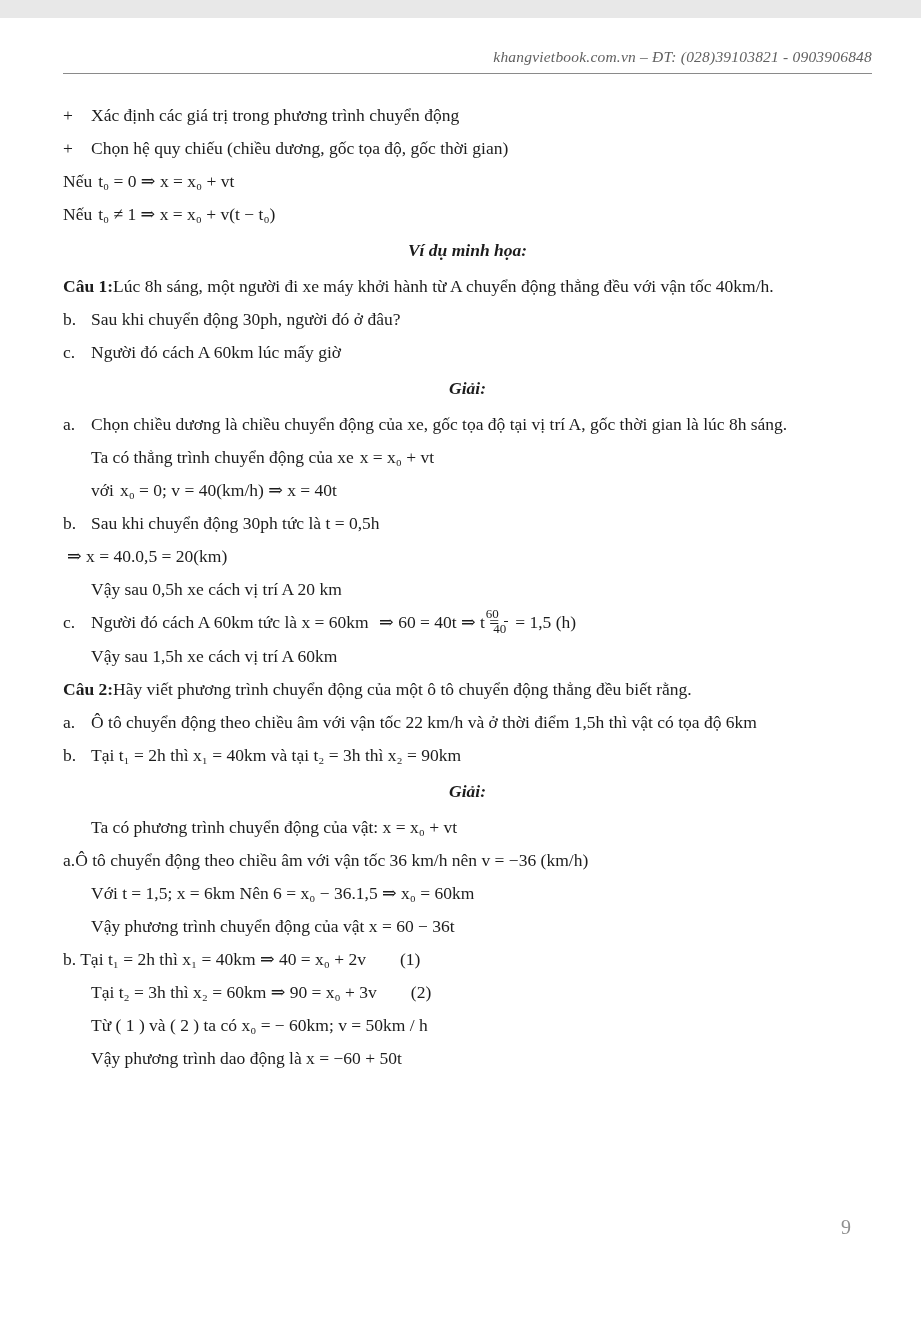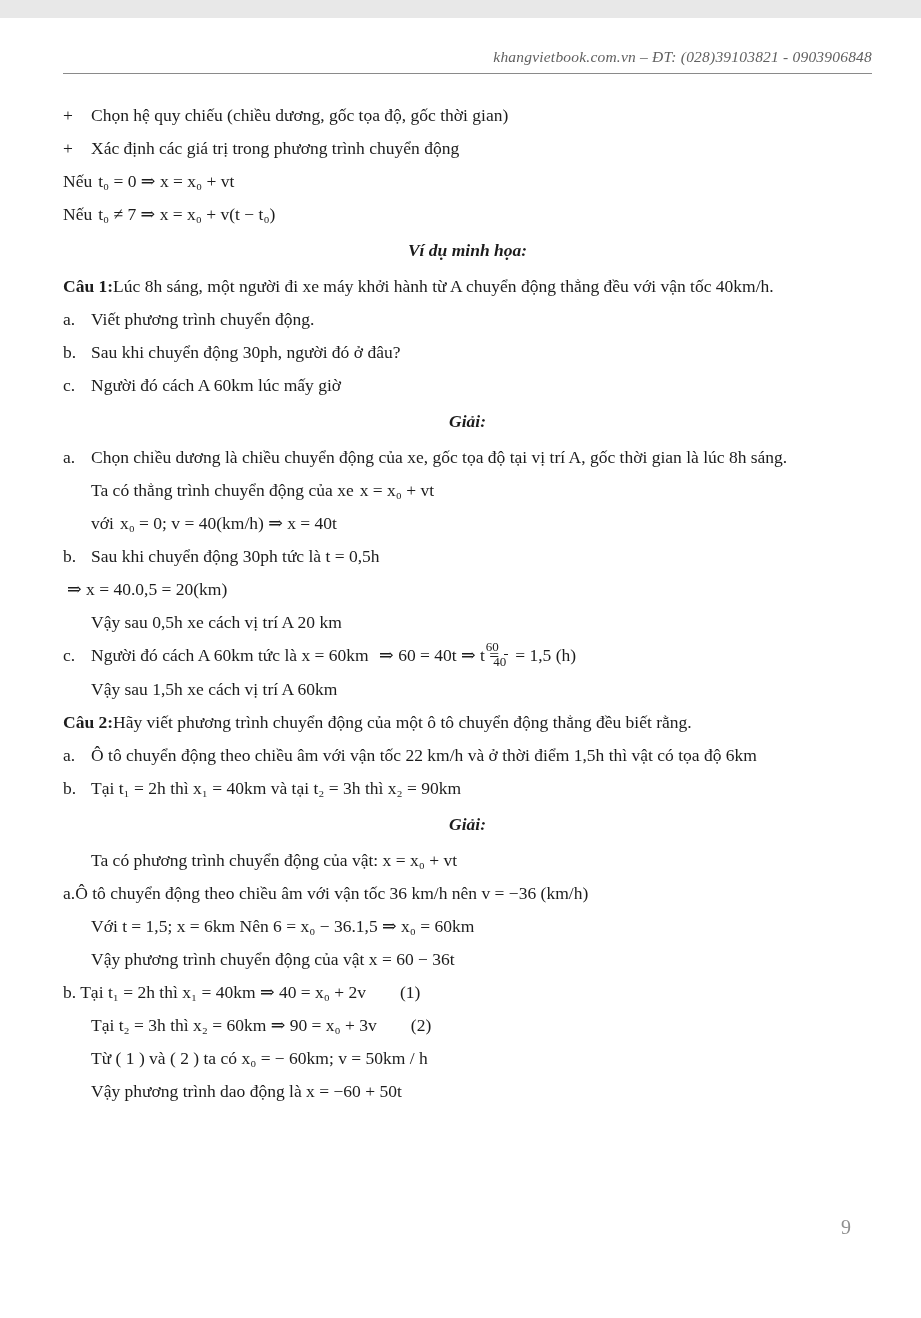--- a/index.html
+++ b/index.html
@@ -68,40 +68,37 @@
 <body>
 
 <div class="page">
 
   <div class="header-text">khangvietbook.com.vn – ĐT: (028)39103821 - 0903906848</div>
   <div class="rule"></div>
 
   <div class="content">
 
     <div class="line hang">
-      <span class="plus-marker">+</span><span>Chọn hệ quy chiếu (chiều dương, gốc tọa độ, gốc thời gian)</span>
+      <span class="plus-marker">+</span><span>Xác định các giá trị trong phương trình chuyển động</span>
     </div>
     <div class="line hang">
-      <span class="plus-marker">+</span><span>Xác định các giá trị trong phương trình chuyển động</span>
+      <span class="plus-marker">+</span><span>Chọn hệ quy chiếu (chiều dương, gốc tọa độ, gốc thời gian)</span>
     </div>
 
     <div class="line">
       <span>Nếu</span><span class="math">t₀ = 0 ⇒ x = x₀ + vt</span>
     </div>
     <div class="line">
-      <span>Nếu</span><span class="math">t₀ ≠ 7 ⇒ x = x₀ + v(t − t₀)</span>
+      <span>Nếu</span><span class="math">t₀ ≠ 1 ⇒ x = x₀ + v(t − t₀)</span>
     </div>
 
     <div class="line heading">Ví dụ minh họa:</div>
 
     <div class="line hang">
       <span class="qlabel">Câu 1:</span><span>Lúc 8h sáng, một người đi xe máy khởi hành từ A chuyển động thẳng đều với vận tốc 40km/h.</span>
-    </div>
-    <div class="line hang">
-      <span class="marker">a.</span><span>Viết phương trình chuyển động.</span>
     </div>
     <div class="line hang">
       <span class="marker">b.</span><span>Sau khi chuyển động 30ph, người đó ở đâu?</span>
     </div>
     <div class="line hang">
       <span class="marker">c.</span><span>Người đó cách A 60km lúc mấy giờ</span>
     </div>
 
     <div class="line heading">Giải:</div>
 

